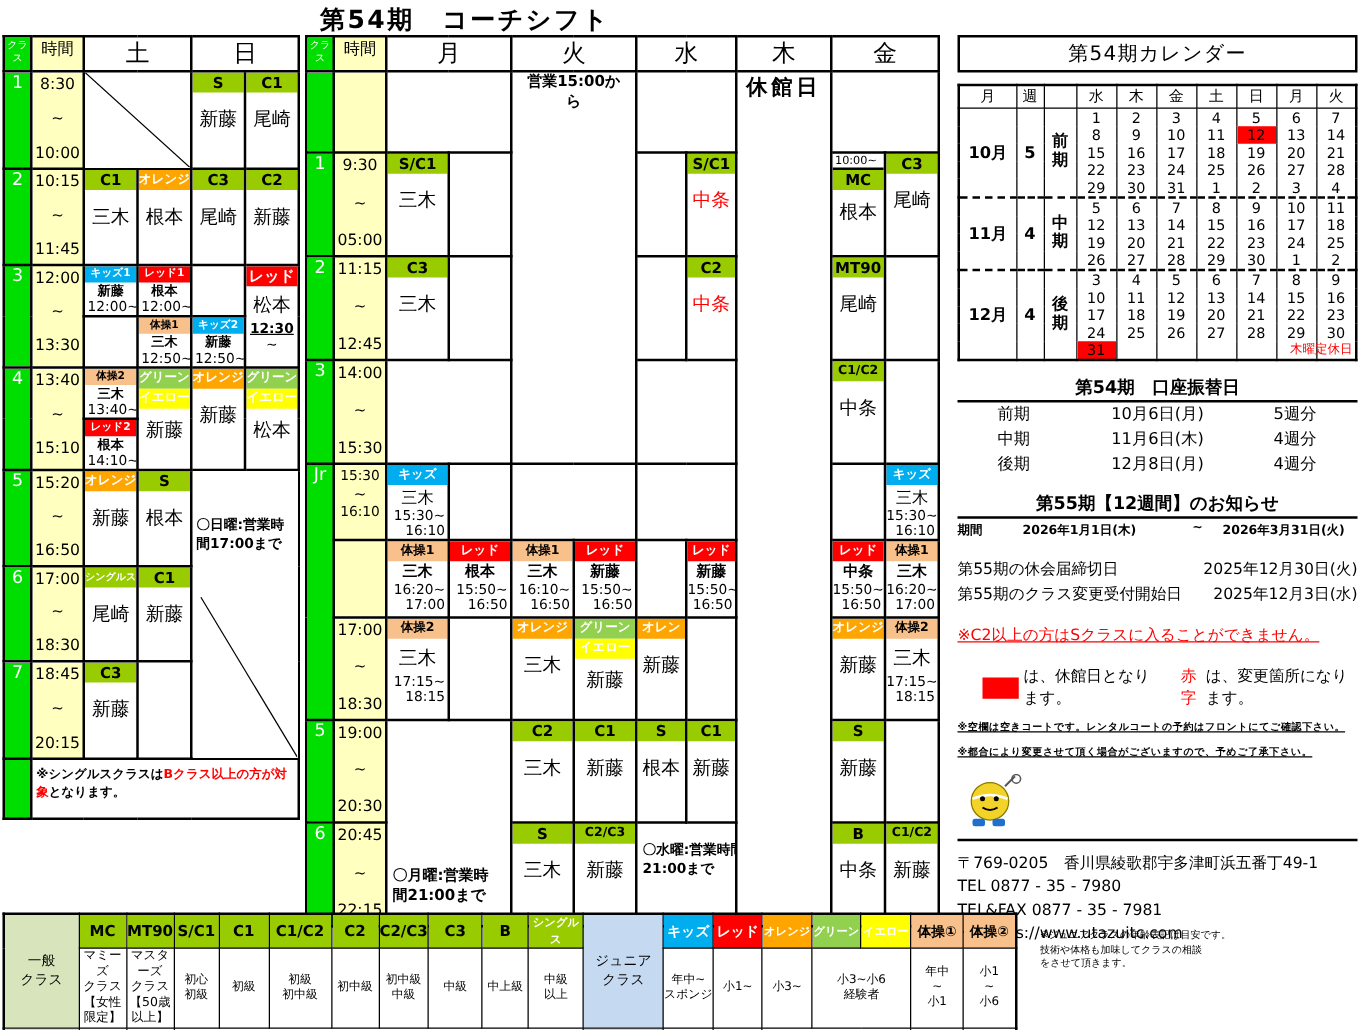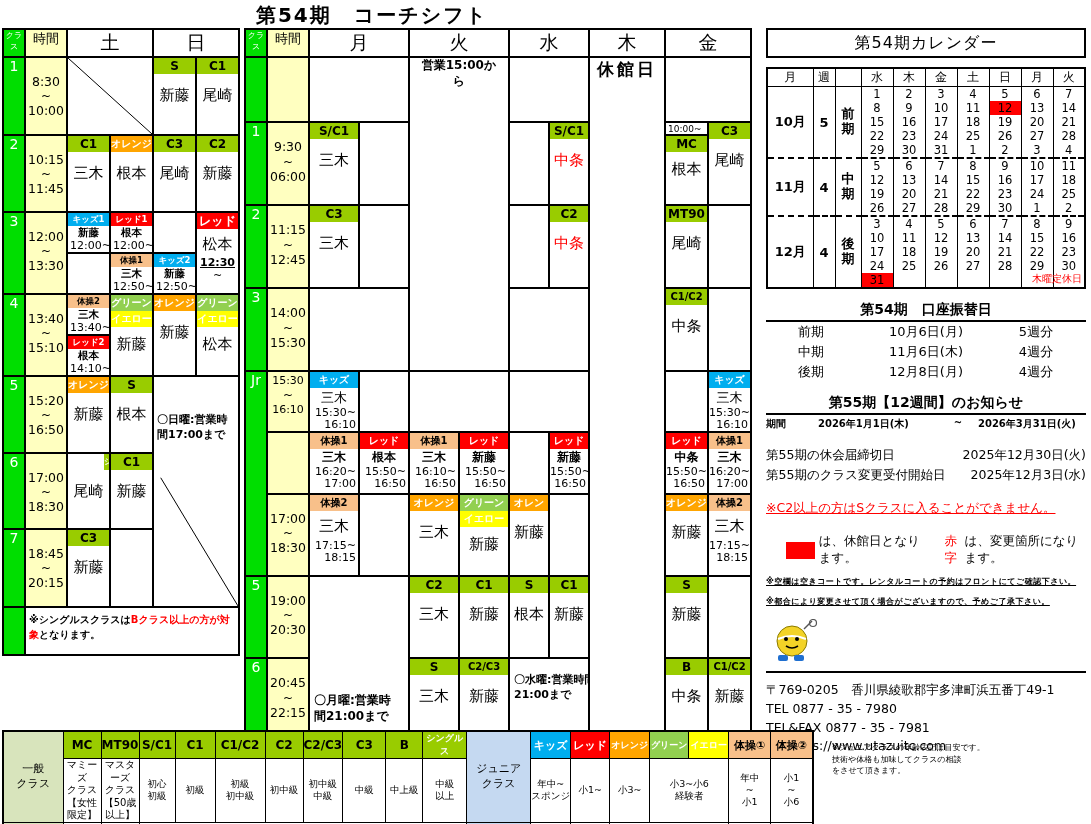--- a/index.html
+++ b/index.html
@@ -11,31 +11,31 @@
   
   tr.h24{height:24px}tr.h78{height:78px}tr.h77{height:77px}tr.h39{height:39px}tr.h38{height:38px}
   tr.h76{height:76px}tr.h48{height:48px}tr.h65{height:65px}tr.h83{height:83px}tr.h52{height:52px}
   tr.h62{height:62px}tr.h82{height:82px}
   
   td.gc{background:#00DE00;color:#fff;text-align:center;vertical-align:middle;font-size:14px;}
   td.gc.tiny{font-size:8px;}
   
   td.tc{background:#FFFFC0;vertical-align:middle;}
   td.tc.head{text-align:center;font-size:13px;}
-  .tstack{display:flex;flex-direction:column;justify-content:space-between;align-items:center;font-size:12.5px;box-sizing:border-box;padding:16px 0;}
+  .tstack{display:flex;flex-direction:column;justify-content:space-between;align-items:center;font-size:12.5px;box-sizing:border-box;padding:1px 0;}
   .tstack .wv{font-size:12px;}
   .tstack.sm{font-size:11px;padding:2px 0;}
   
   td.dh{font-size:19px;text-align:center;vertical-align:middle;}
   
   .ch{height:16px;line-height:16px;text-align:center;font-weight:bold;font-size:12px;}
   .ch.k{font-size:10px;}
   .ch.xs{height:13px;line-height:13px;font-size:8.5px;}
   .g{background:#99CC00;color:#000;}
-  .g.w{color:#fff;margin-left:36px;}
+  .g.w{color:#fff;}
   .or{background:#FFA500;color:#fff;}
   .rd{background:#FF0000;color:#fff;}
   .bl{background:#00AEEF;color:#fff;}
   .gr{background:#92D050;color:#fff;}
   .yl{background:#FFFF00;color:#fff;}
   .pe{background:#F8C08A;color:#000;}
   
   .nm{font-size:15px;text-align:center;padding-top:12px;}
   .nm.md{font-size:13px;padding-top:1px;}
   .nm.sb{font-size:12px;font-weight:bold;padding-top:0;}
@@ -357,21 +357,21 @@
           <div class="closed">休館日</div>
         </td>
   <td colspan="2"></td>
 </tr>
 <tr class="h83">
   <td class="gc">1</td>
   <td class="tc">
           <div class="tstack" style="height:77px">
             <span>9:30</span>
             <span class="wv">~</span>
-            <span>06:00</span>
+            <span>05:00</span>
           </div>
         </td>
   <td>
           <div class="ch g">S/C1</div>
           <div class="nm">三木</div>
         </td>
   <td></td>
   <td></td>
   <td>
           <div class="ch g">S/C1</div>

